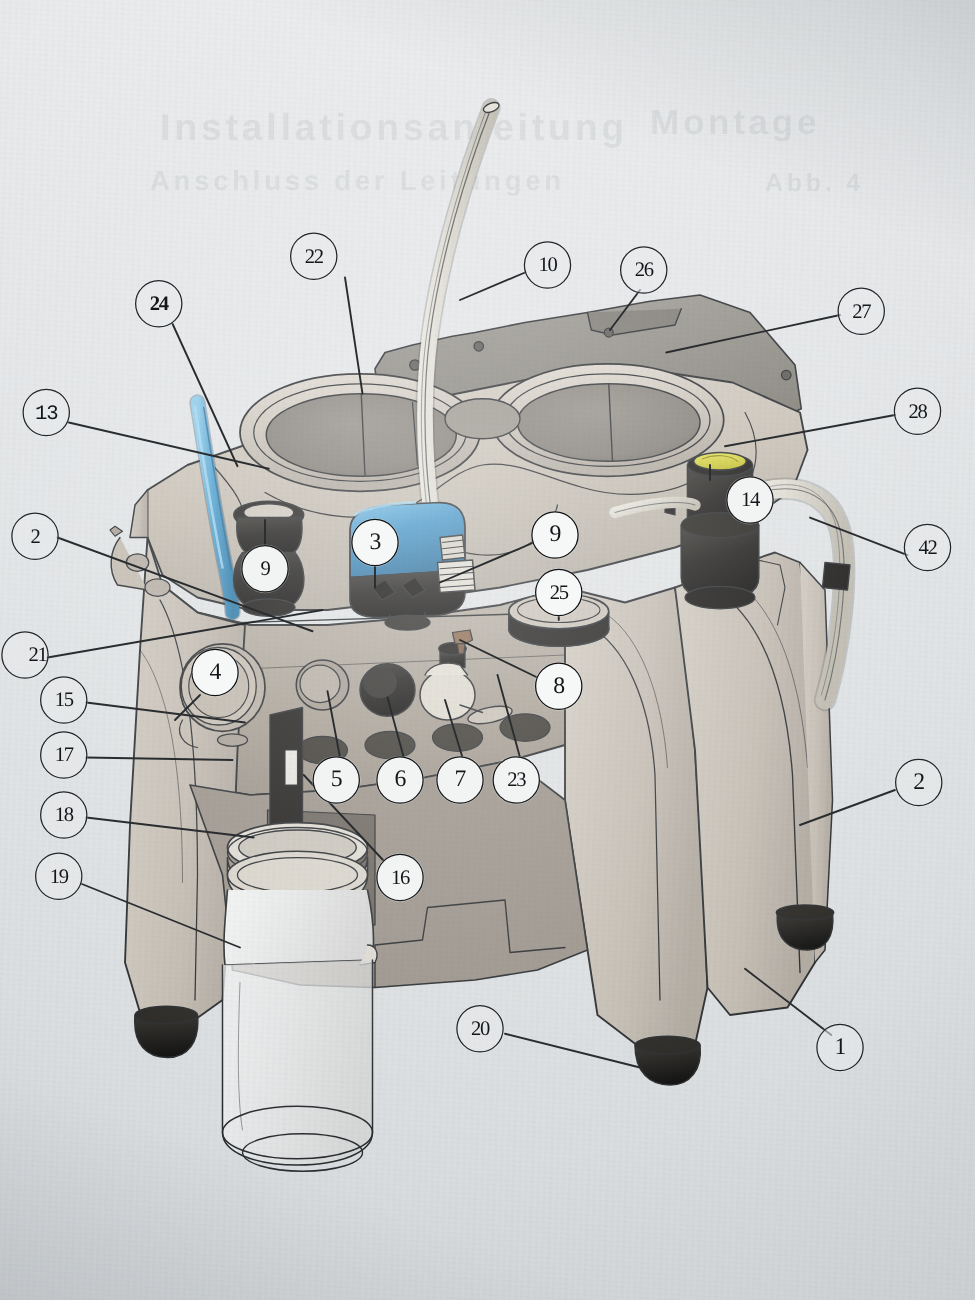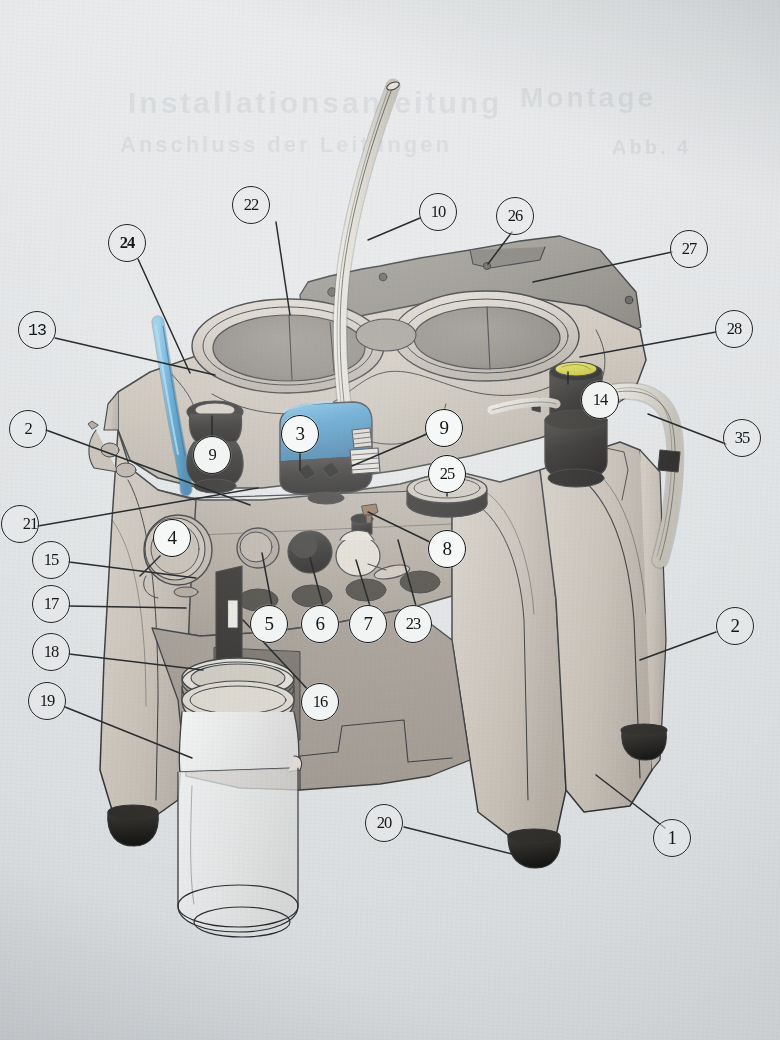--- a/index.html
+++ b/index.html
@@ -468,17 +468,17 @@
       <div class="callout onpaper wide" style="left: 496px; top: 197px;">
         <span>26</span>
       </div>
       <div class="callout onpaper wide" style="left: 670px; top: 230px;">
         <span>27</span>
       </div>
       <div class="callout onpaper wide" style="left: 715px; top: 310px;">
         <span>28</span>
       </div>
       <div class="callout onpaper wide" style="left: 723px; top: 419px;">
-        <span>35</span>
+        <span>42</span>
       </div>
     </div>
 
 </div>
 
 </body></html>

